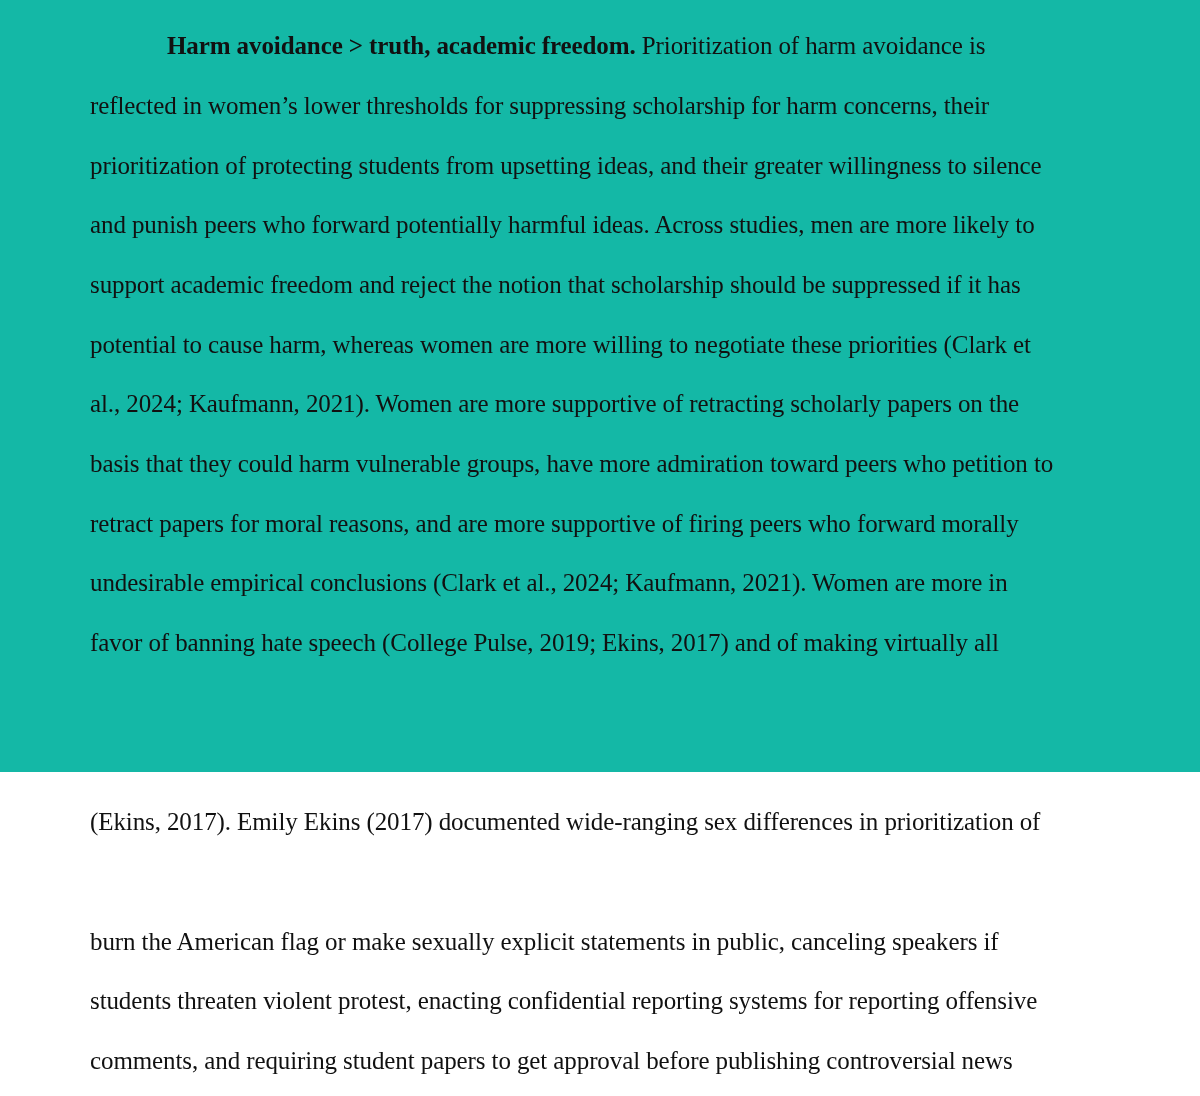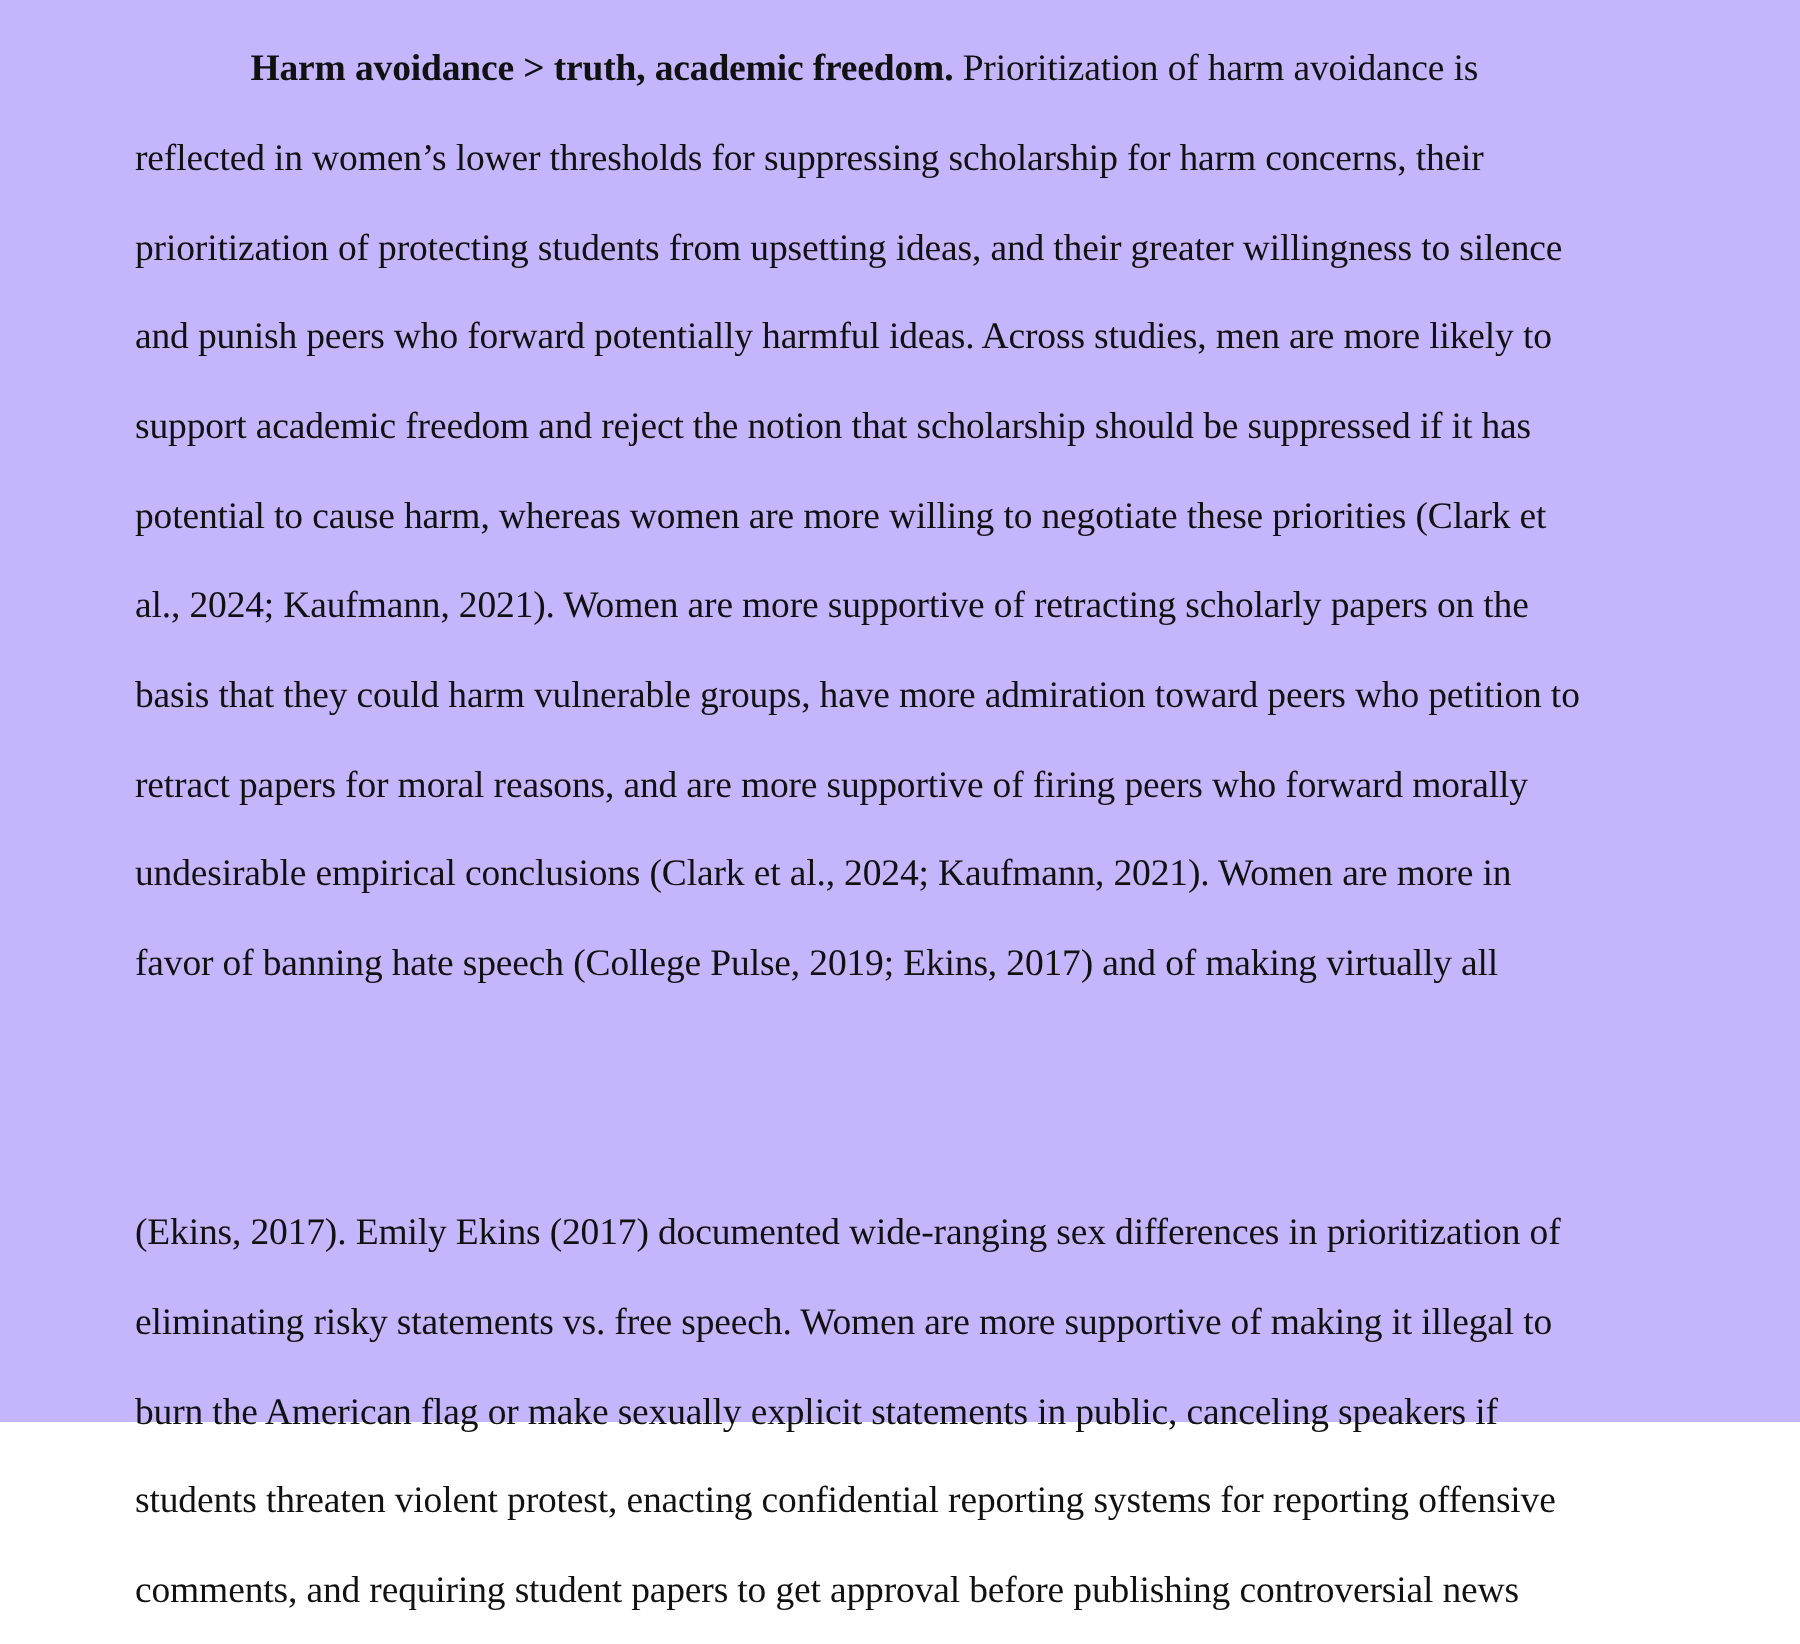--- a/index.html
+++ b/index.html
@@ -11,22 +11,22 @@
       width: 1200px;
       height: 1096px;
       overflow: hidden;
       position: relative;
     }
     .page {
       position: absolute;
       left: 0;
       top: 0;
       width: 1200px;
-      height: 948px;
-      background: #c4b5fd;
+      height: 772px;
+      background: #14b8a6;
     }
     .line {
       position: absolute;
       left: 90px;
       white-space: nowrap;
       font-family: "Liberation Serif", "DejaVu Serif", serif;
       font-size: 25px;
       line-height: 30px;
       color: #111111;
       letter-spacing: -0.1px;
@@ -48,17 +48,16 @@
   <div class="line" style="top:151px;"><span>prioritization of protecting students from upsetting ideas, and their greater willingness to silence</span></div>
   <div class="line" style="top:210px;"><span>and punish peers who forward potentially harmful ideas. Across studies, men are more likely to</span></div>
   <div class="line" style="top:270px;"><span>support academic freedom and reject the notion that scholarship should be suppressed if it has</span></div>
   <div class="line" style="top:330px;"><span>potential to cause harm, whereas women are more willing to negotiate these priorities (Clark et</span></div>
   <div class="line" style="top:389px;"><span>al., 2024; Kaufmann, 2021). Women are more supportive of retracting scholarly papers on the</span></div>
   <div class="line" style="top:449px;text-align:center;"><span>basis that they could harm vulnerable groups, have more admiration toward peers who petition to</span></div>
   <div class="line" style="top:509px;"><span>retract papers for moral reasons, and are more supportive of firing peers who forward morally</span></div>
   <div class="line" style="top:568px;"><span>undesirable empirical conclusions (Clark et al., 2024; Kaufmann, 2021). Women are more in</span></div>
   <div class="line" style="top:628px;"><span>favor of banning hate speech (College Pulse, 2019; Ekins, 2017) and of making virtually all</span></div>
   <div class="line" style="top:807px;text-align:center;"><span>(Ekins, 2017). Emily Ekins (2017) documented wide-ranging sex differences in prioritization of</span></div>
-  <div class="line" style="top:867px;"><span>eliminating risky statements vs. free speech. Women are more supportive of making it illegal to</span></div>
   <div class="line" style="top:927px;"><span>burn the American flag or make sexually explicit statements in public, canceling speakers if</span></div>
   <div class="line" style="top:986px;"><span>students threaten violent protest, enacting confidential reporting systems for reporting offensive</span></div>
   <div class="line" style="top:1046px;"><span>comments, and requiring student papers to get approval before publishing controversial news</span></div>
 </div>
 
 </body></html>

